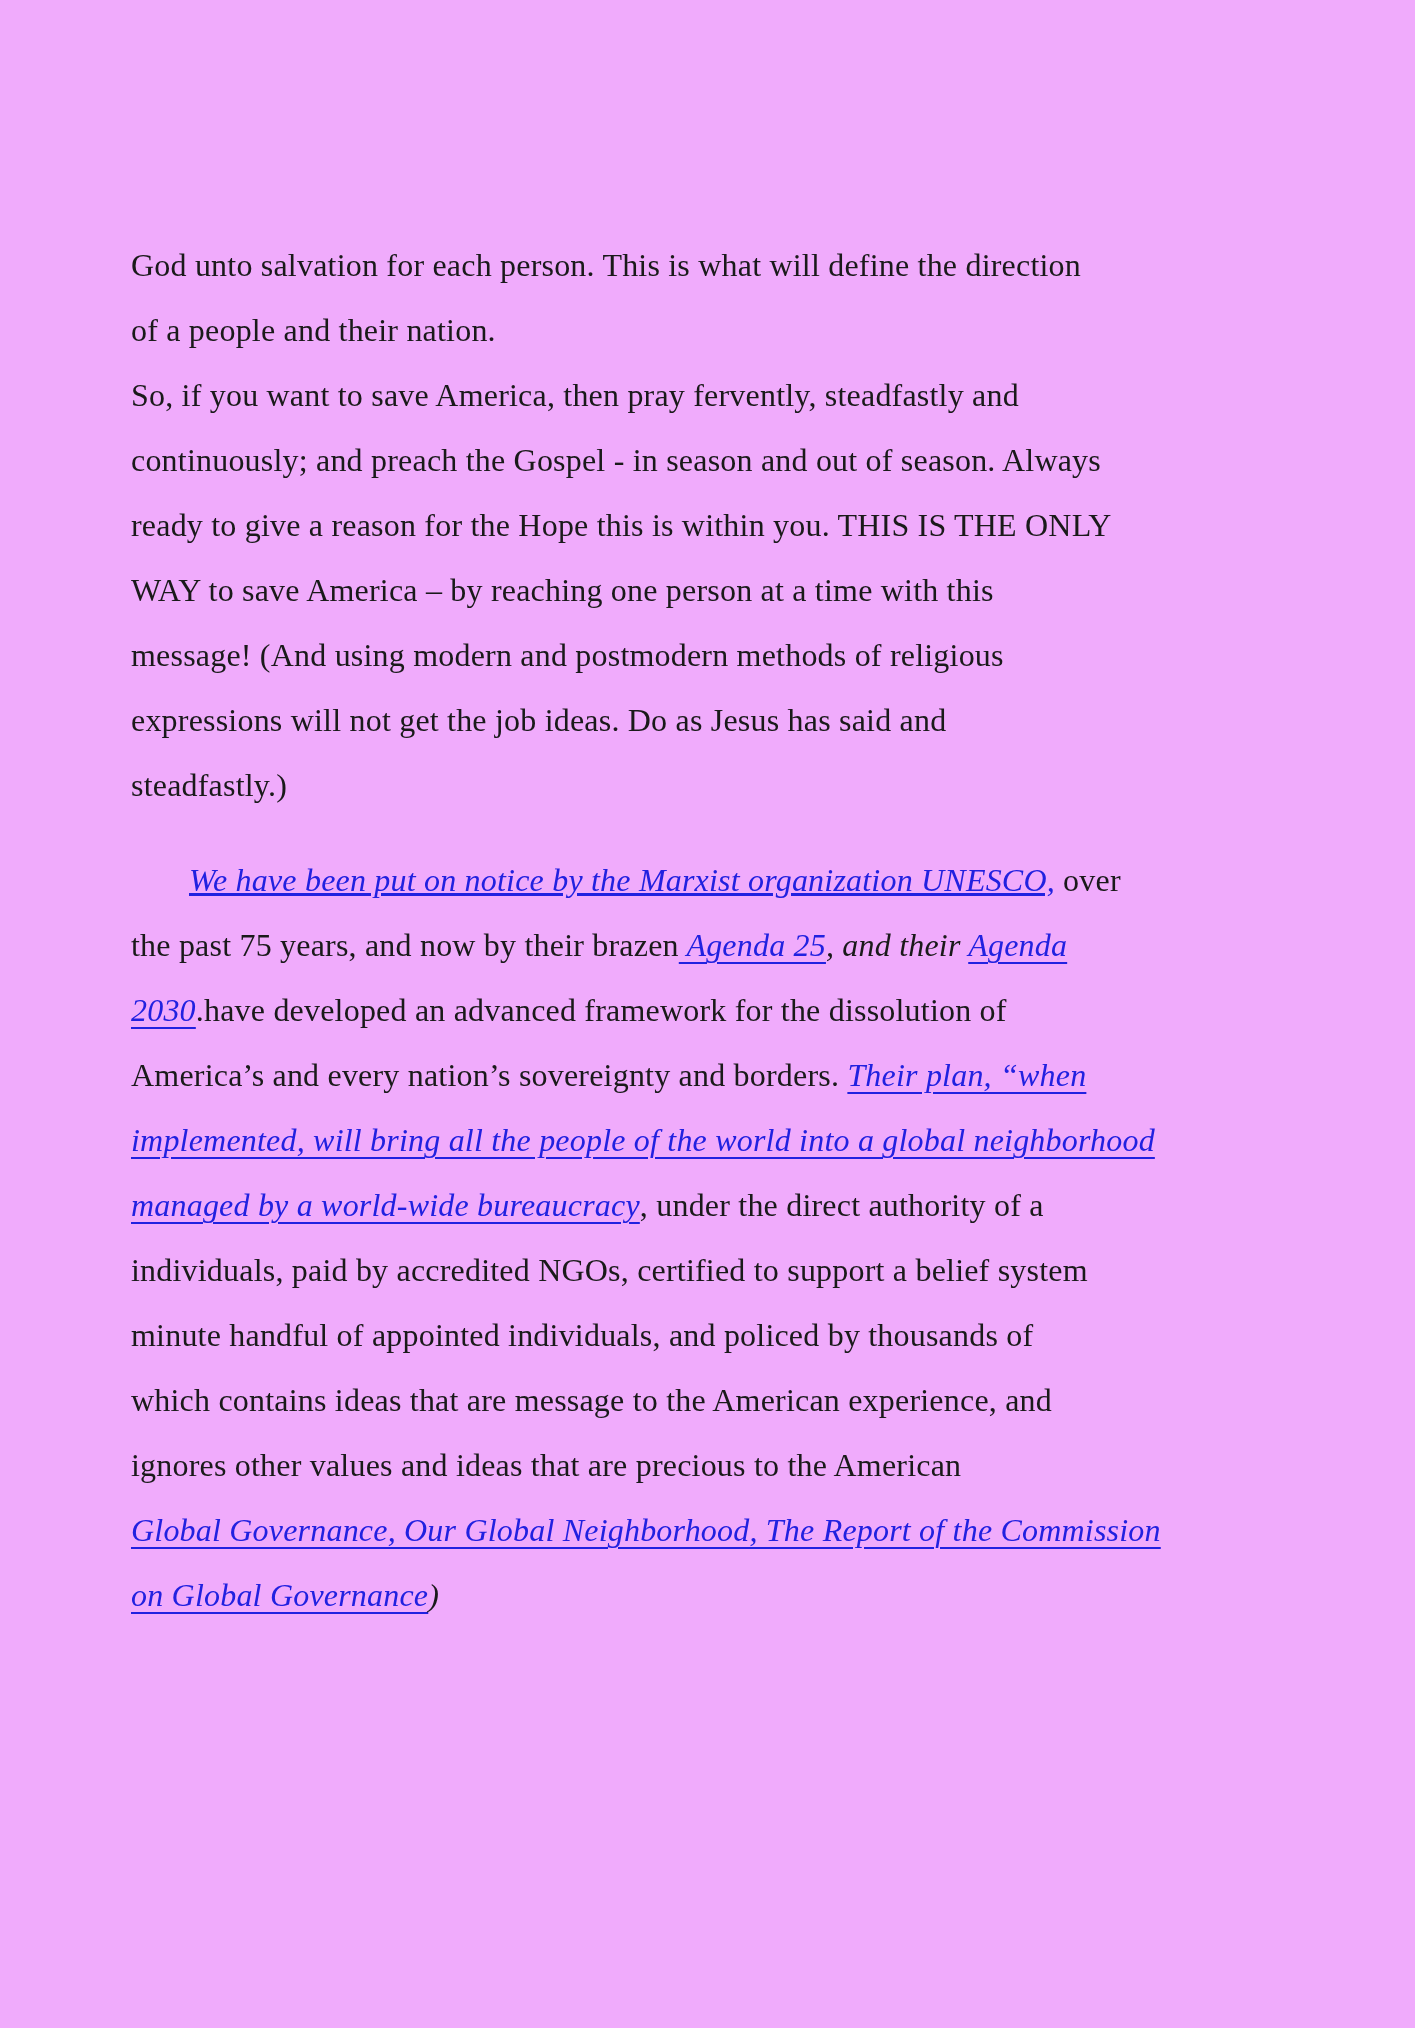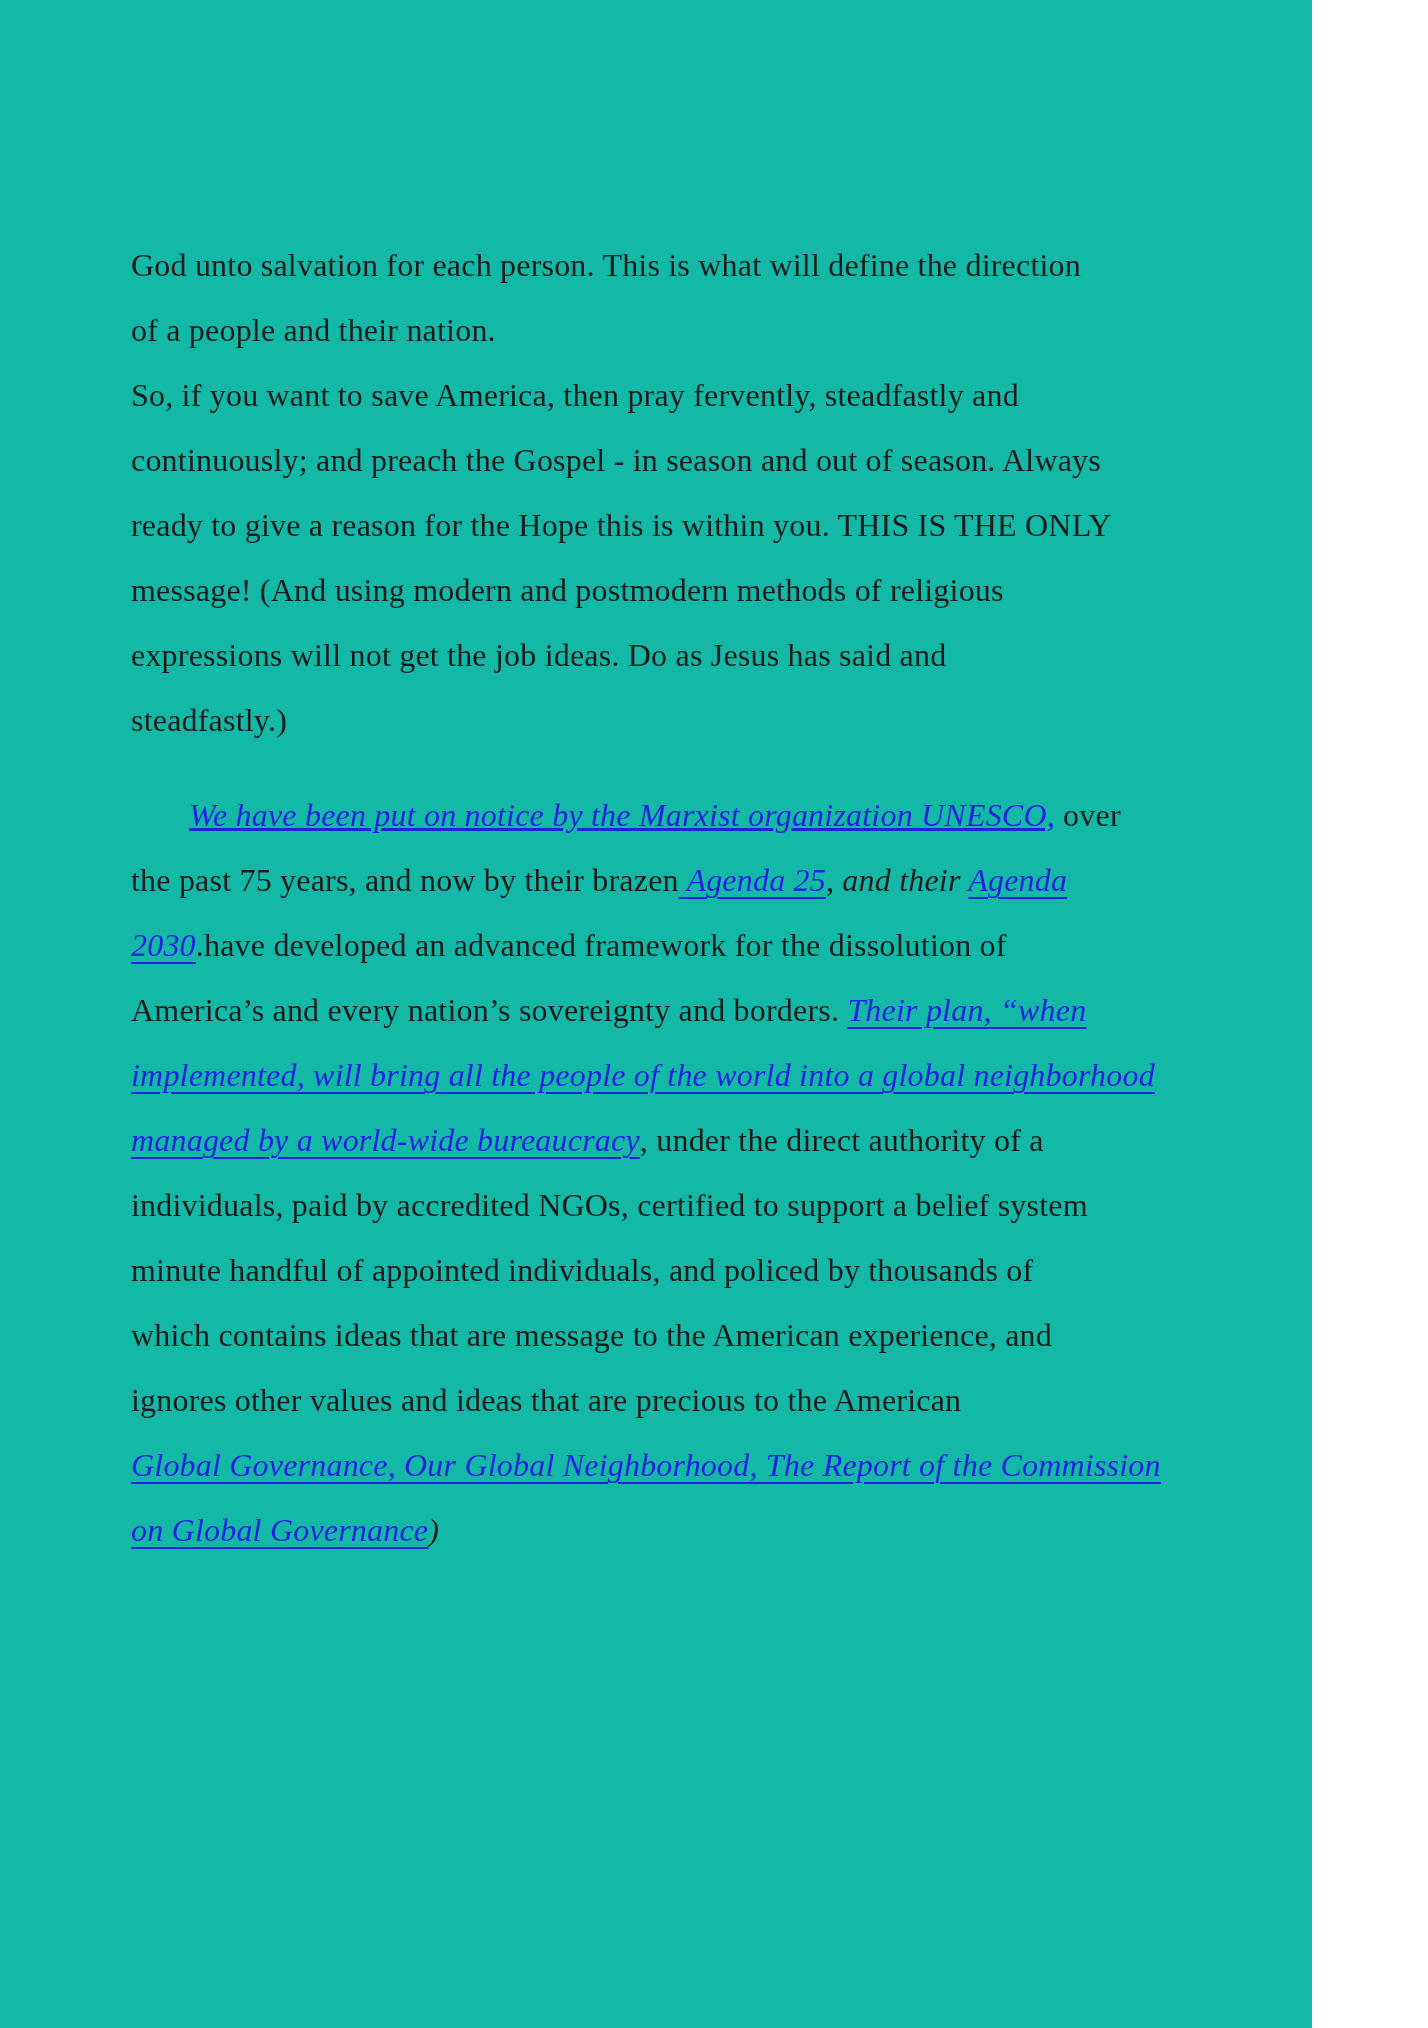--- a/index.html
+++ b/index.html
@@ -8,24 +8,24 @@
     background: #ffffff;
   }
   body {
     width: 1428px;
     height: 2028px;
     font-family: "Liberation Serif", serif;
     overflow: hidden;
   }
   .page {
     box-sizing: border-box;
-    width: 1312px;
+    width: 1415px;
     height: 2028px;
     padding: 233px 60px 0 131px;
-    background: #14b8a6;
+    background: #f0abfc;
     color: var(--text-color, #1a1a1a);
   }
   .paragraph { margin: 0; }
   .paragraph.space-before { margin-top: 30px; }
   .paragraph.indent-first .line:first-child { text-indent: 58px; }
   .line {
     font-size: 32px;
     line-height: 65px;
     white-space: pre;
     letter-spacing: 0.2px;
@@ -52,20 +52,21 @@
 
 <div class="page">
     <div class="paragraph">
       <div class="line"><span class="run run-text">God unto salvation for each person. This is what will define the direction</span></div>
       <div class="line"><span class="run run-text">of a people and their nation.</span></div>
     </div>
     <div class="paragraph">
       <div class="line"><span class="run run-text">So, if you want to save America, then pray fervently, steadfastly and</span></div>
       <div class="line"><span class="run run-text">continuously; and preach the Gospel - in season and out of season. Always</span></div>
       <div class="line"><span class="run run-text">ready to give a reason for the Hope this is within you. THIS IS THE ONLY</span></div>
+      <div class="line"><span class="run run-text">WAY to save America – by reaching one person at a time with this</span></div>
       <div class="line"><span class="run run-text">message! (And using modern and postmodern methods of religious</span></div>
       <div class="line"><span class="run run-text">expressions will not get the job ideas. Do as Jesus has said and</span></div>
       <div class="line"><span class="run run-text">steadfastly.)</span></div>
     </div>
     <div class="paragraph indent-first space-before">
       <div class="line"><span class="run run-blue-italic">We have been put on notice by the Marxist organization UNESCO,</span><span class="run run-text"> over</span></div>
       <div class="line"><span class="run run-text">the past 75 years, and now by their brazen</span><a class="run run-link"> Agenda 25</a><span class="run run-italic">, and their </span><a class="run run-link">Agenda</a></div>
       <div class="line"><a class="run run-link">2030</a><span class="run run-text">.have developed an advanced framework for the dissolution of</span></div>
       <div class="line"><span class="run run-text">America’s and every nation’s sovereignty and borders. </span><a class="run run-link">Their plan, “when</a></div>
       <div class="line"><a class="run run-link">implemented, will bring all the people of the world into a global neighborhood</a></div>

